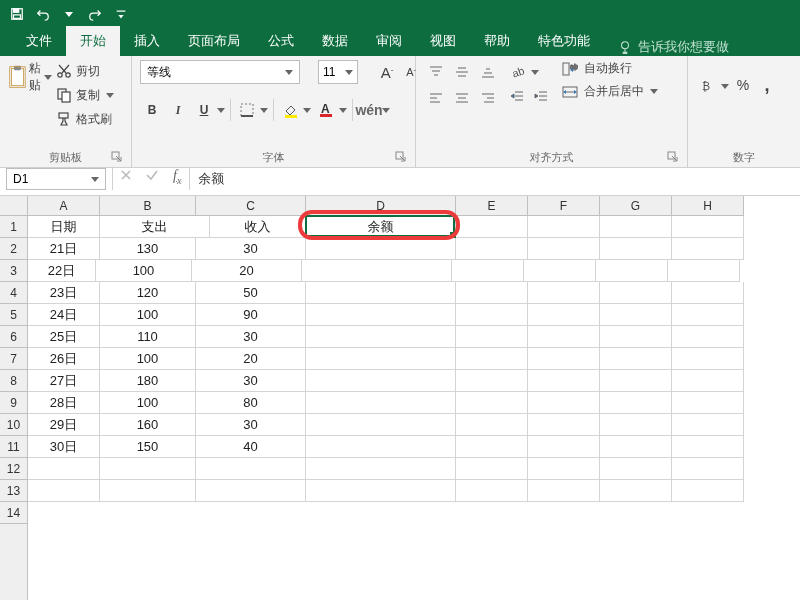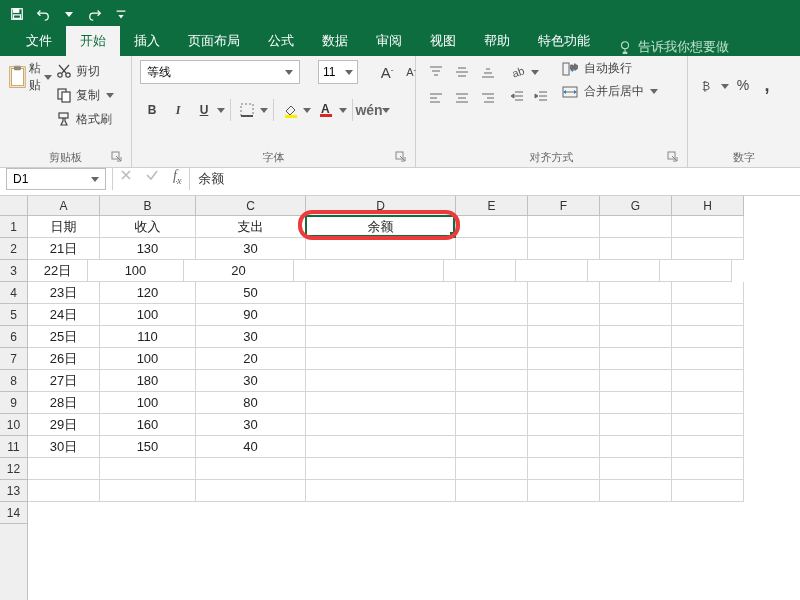--- a/index.html
+++ b/index.html
@@ -458,40 +458,40 @@
         <div class="rowhdr">9</div>
         <div class="rowhdr">10</div>
         <div class="rowhdr">11</div>
         <div class="rowhdr">12</div>
         <div class="rowhdr">13</div>
         <div class="rowhdr">14</div>
       </div>
     <div class="grid" id="grid">
         <div class="gridrow">
           <div class="cell" style="width: 72px;">日期</div>
+          <div class="cell" style="width: 110px;">支出</div>
           <div class="cell" style="width: 96px;">收入</div>
-          <div class="cell" style="width: 110px;">支出</div>
           <div class="cell" style="width: 150px;">余额</div>
           <div class="cell" style="width: 72px;"></div>
           <div class="cell" style="width: 72px;"></div>
           <div class="cell" style="width: 72px;"></div>
           <div class="cell" style="width: 72px;"></div>
         </div>
         <div class="gridrow">
           <div class="cell" style="width: 72px;">21日</div>
           <div class="cell" style="width: 96px;">130</div>
           <div class="cell" style="width: 110px;">30</div>
           <div class="cell" style="width: 150px;"></div>
           <div class="cell" style="width: 72px;"></div>
           <div class="cell" style="width: 72px;"></div>
           <div class="cell" style="width: 72px;"></div>
           <div class="cell" style="width: 72px;"></div>
         </div>
         <div class="gridrow">
-          <div class="cell" style="width: 60px;">22日</div>
+          <div class="cell" style="width: 68px;">22日</div>
           <div class="cell" style="width: 96px;">100</div>
           <div class="cell" style="width: 110px;">20</div>
           <div class="cell" style="width: 150px;"></div>
           <div class="cell" style="width: 72px;"></div>
           <div class="cell" style="width: 72px;"></div>
           <div class="cell" style="width: 72px;"></div>
           <div class="cell" style="width: 72px;"></div>
         </div>
         <div class="gridrow">
           <div class="cell" style="width: 72px;">23日</div>

